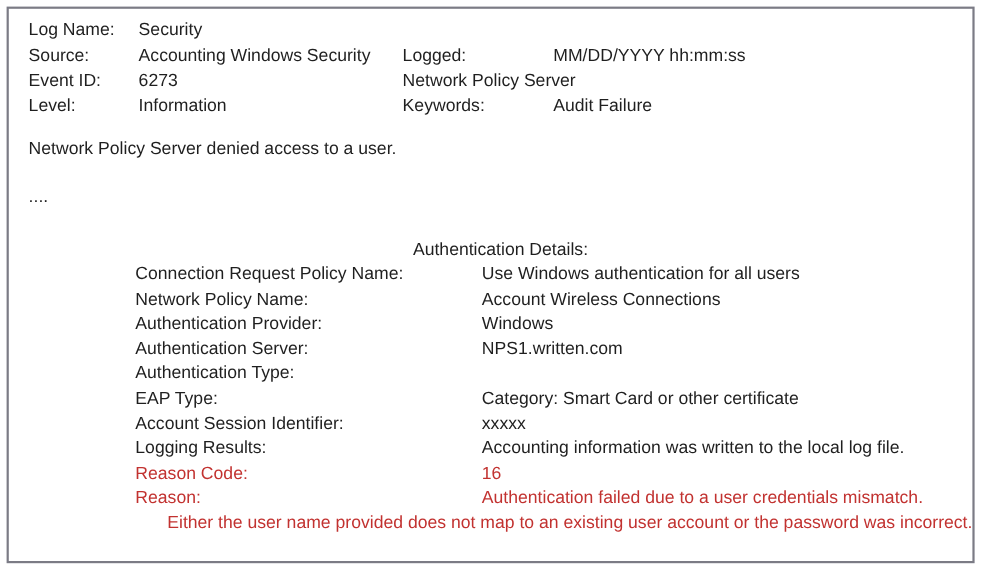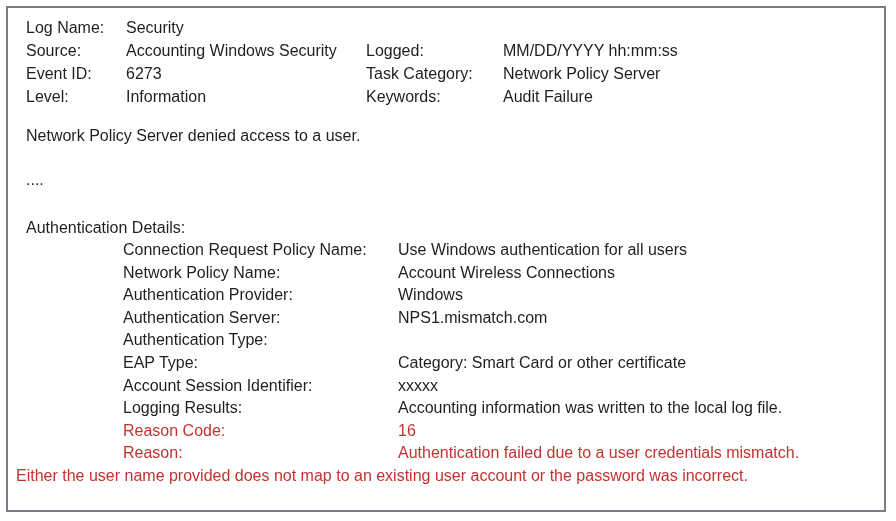--- a/index.html
+++ b/index.html
@@ -31,33 +31,35 @@
   }
   
   .hrow {
     display: grid;
     grid-template-columns: 100px 240px 137px 1fr;
     line-height: 23px;
     white-space: nowrap;
   }
   .desc   { margin-top: 16px; }
   .dots   { margin-top: 21px; }
-  .sect   { margin-top: 25px; }
+  .sect   { margin-top: 25px; text-align: center; }
   .drow {
     display: grid;
     grid-template-columns: 275px 1fr;
     padding-left: 97px;
     line-height: 22.6px;
     white-space: nowrap;
+    gap: 40px;
   }
   .red { color: var(--red); }
   .footer-note {
     margin-left: -10px;
     line-height: 22.6px;
     white-space: nowrap;
+    text-align: right;
   }
 </style>
 </head>
 <body>
 
 <div class="frame">
   <div class="content">
 
     <div>
       <div class="hrow">
@@ -68,21 +70,20 @@
       </div>
       <div class="hrow">
         <span>Source:</span>
         <span>Accounting Windows Security</span>
         <span>Logged:</span>
         <span>MM/DD/YYYY hh:mm:ss</span>
       </div>
       <div class="hrow">
         <span>Event ID:</span>
         <span>6273</span>
-        <span>Task Category:</span>
         <span>Network Policy Server</span>
       </div>
       <div class="hrow">
         <span>Level:</span>
         <span>Information</span>
         <span>Keywords:</span>
         <span>Audit Failure</span>
       </div>
     </div>
 
@@ -98,21 +99,21 @@
       <div class="drow">
         <span>Network Policy Name:</span>
         <span>Account Wireless Connections</span>
       </div>
       <div class="drow">
         <span>Authentication Provider:</span>
         <span>Windows</span>
       </div>
       <div class="drow">
         <span>Authentication Server:</span>
-        <span>NPS1.mismatch.com</span>
+        <span>NPS1.written.com</span>
       </div>
       <div class="drow">
         <span>Authentication Type:</span>
       </div>
       <div class="drow">
         <span>EAP Type:</span>
         <span>Category: Smart Card or other certificate</span>
       </div>
       <div class="drow">
         <span>Account Session Identifier:</span>

